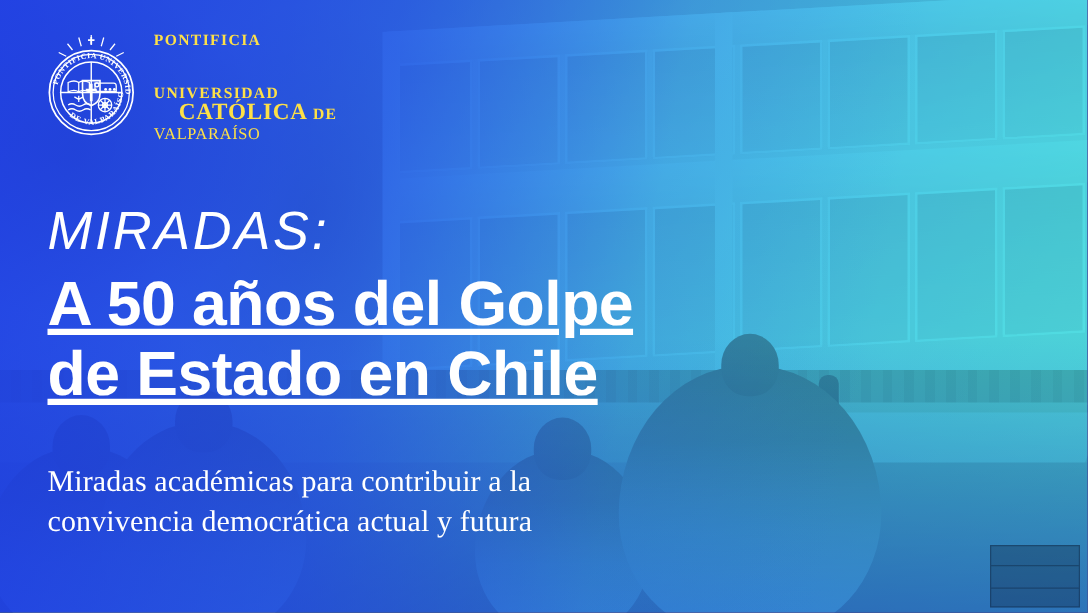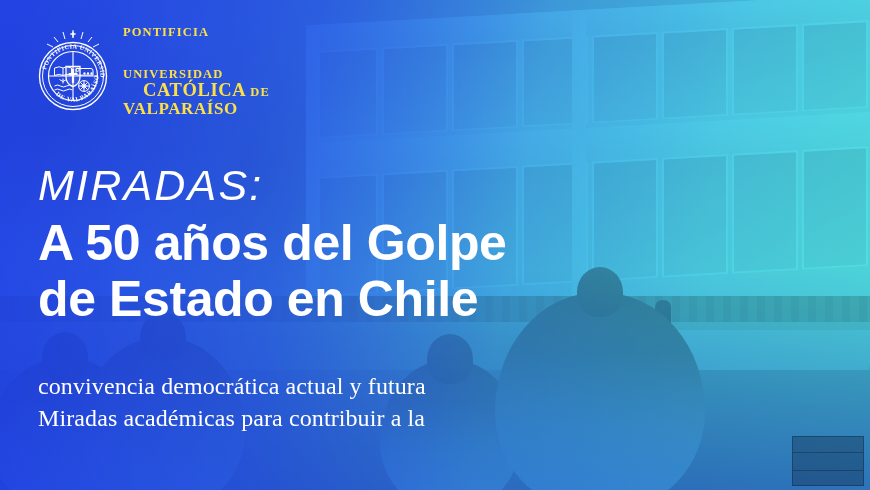--- a/index.html
+++ b/index.html
@@ -149,41 +149,41 @@
   .logo-lockup {
     position:absolute; left:36px; top:26px;
     display:flex; align-items:center; gap:13px;
   }
   .crest { width:74px; height:88px; display:block; }
   .wordmark { color:#fde047; font-family:"Liberation Serif", serif; line-height:1.04; }
   .wm-1 { font-size:12.5px; font-weight:700; letter-spacing:1.1px; }
   .wm-2 { font-size:12.5px; font-weight:700; letter-spacing:1.1px;margin-top:29px; }
   .wm-3 { font-size:18.5px; font-weight:700; letter-spacing:.6px; white-space:nowrap;margin-left:20px; }
   .wm-3 small { font-size:12.5px; letter-spacing:1px; }
-  .wm-4 { font-size:17px; font-weight:700; letter-spacing:.6px; }
+  .wm-4 { font-size:13px; font-weight:400; letter-spacing:.6px; }
 
   
   .headline { position:absolute; left:38px; top:164px; }
   .kicker {
     color:#fff;
     font-size:43px;
     font-style:italic;
     font-weight:300;
     letter-spacing:2.2px;
     line-height:1;
   }
   .title {
     color:#fff;
     font-size:50px;
     font-weight:700;
     line-height:1.12;
     letter-spacing:-0.4px;
     margin-top:8px;
   }
-  .title span { display:block; }
+  .title span { display:block;text-decoration:underline; }
 
   .subtitle {
     position:absolute; left:38px; top:370px;
     color:#fff;
     font-family:"Liberation Serif", serif;
     font-size:24px;
     line-height:1.34;
     letter-spacing:.1px;
   }
   .subtitle span { display:block; }
@@ -322,18 +322,18 @@
 
     <div class="headline">
       <div class="kicker">MIRADAS:</div>
       <div class="title">
         <span>A 50 años del Golpe</span>
         <span>de Estado en Chile</span>
       </div>
     </div>
 
     <div class="subtitle">
+      <span>Miradas académicas para contribuir a la</span>
       <span>convivencia democrática actual y futura</span>
-      <span>Miradas académicas para contribuir a la</span>
     </div>
 
   </div>
 </div>
 
 </body></html>

